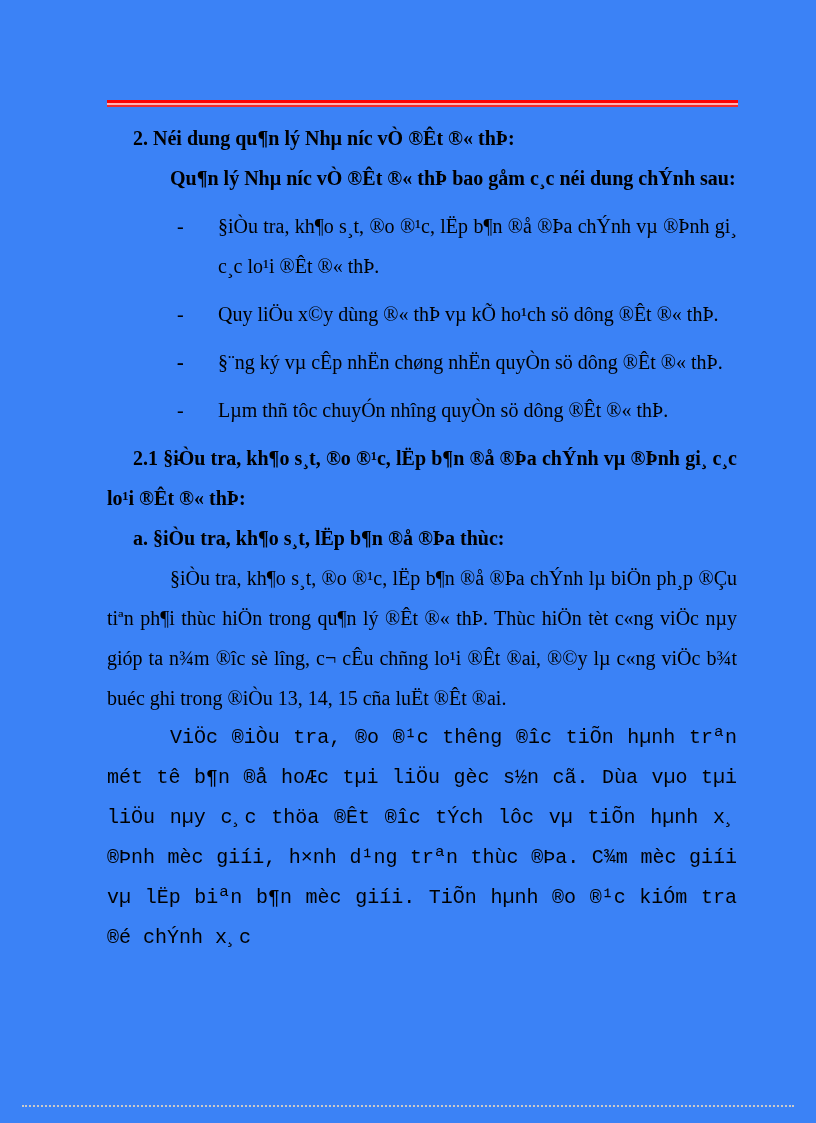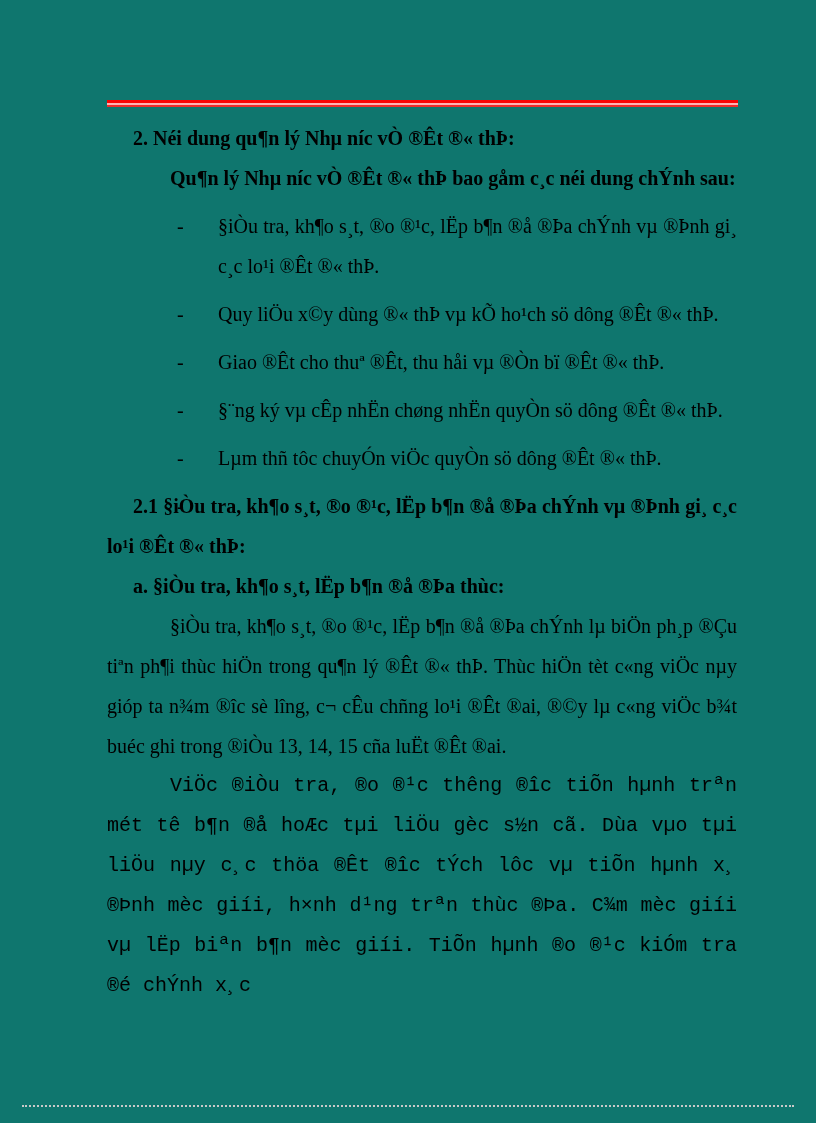--- a/index.html
+++ b/index.html
@@ -1,21 +1,21 @@
 <!DOCTYPE html>
 <html><head>
 <meta charset="utf-8">
 <style>
   html, body { margin: 0; padding: 0; background: #888; }
   .page {
     position: relative;
     width: 816px;
     height: 1123px;
     margin: 0 auto;
-    background: #0f766e;
+    background: #3b82f6;
     font-family: "Liberation Serif", "DejaVu Serif", serif;
     color: #000000;
     overflow: hidden;
   }
   .top-rule {
     position: absolute;
     left: 107px;
     width: 631px;
     top: 100px;
     height: 2px;
@@ -81,29 +81,28 @@
       <div class="bullet">
         <span class="dash">-</span>
         <span>§iÒu tra, kh¶o s¸t, ®o ®¹c, lËp b¶n ®å ®Þa chÝnh vµ ®Þnh gi¸ c¸c lo¹i ®Êt ®« thÞ.</span>
       </div>
       <div class="bullet">
         <span class="dash">-</span>
         <span>Quy liÖu x©y dùng ®« thÞ vµ kÕ ho¹ch sö dông ®Êt ®« thÞ.</span>
       </div>
       <div class="bullet">
         <span class="dash">-</span>
-        <span>Giao ®Êt cho thuª ®Êt, thu håi vµ ®Òn bï ®Êt ®« thÞ.</span>
       </div>
       <div class="bullet">
         <span class="dash">-</span>
         <span>§¨ng ký vµ cÊp nhËn chøng nhËn quyÒn sö dông ®Êt ®« thÞ.</span>
       </div>
       <div class="bullet">
         <span class="dash">-</span>
-        <span>Lµm thñ tôc chuyÓn viÖc quyÒn sö dông ®Êt ®« thÞ.</span>
+        <span>Lµm thñ tôc chuyÓn nhîng quyÒn sö dông ®Êt ®« thÞ.</span>
       </div>
       <div class="bullet">
         <span class="dash">-</span>
       </div>
     </div>
 
     <p class="heading indent-sm mt16">2.1 §iÒu tra, kh¶o s¸t, ®o ®¹c, lËp b¶n ®å ®Þa chÝnh vµ ®Þnh gi¸ c¸c lo¹i ®Êt ®« thÞ:</p>
 
     <p class="heading indent-sm mt8">a. §iÒu tra, kh¶o s¸t, lËp b¶n ®å ®Þa thùc:</p>
 

